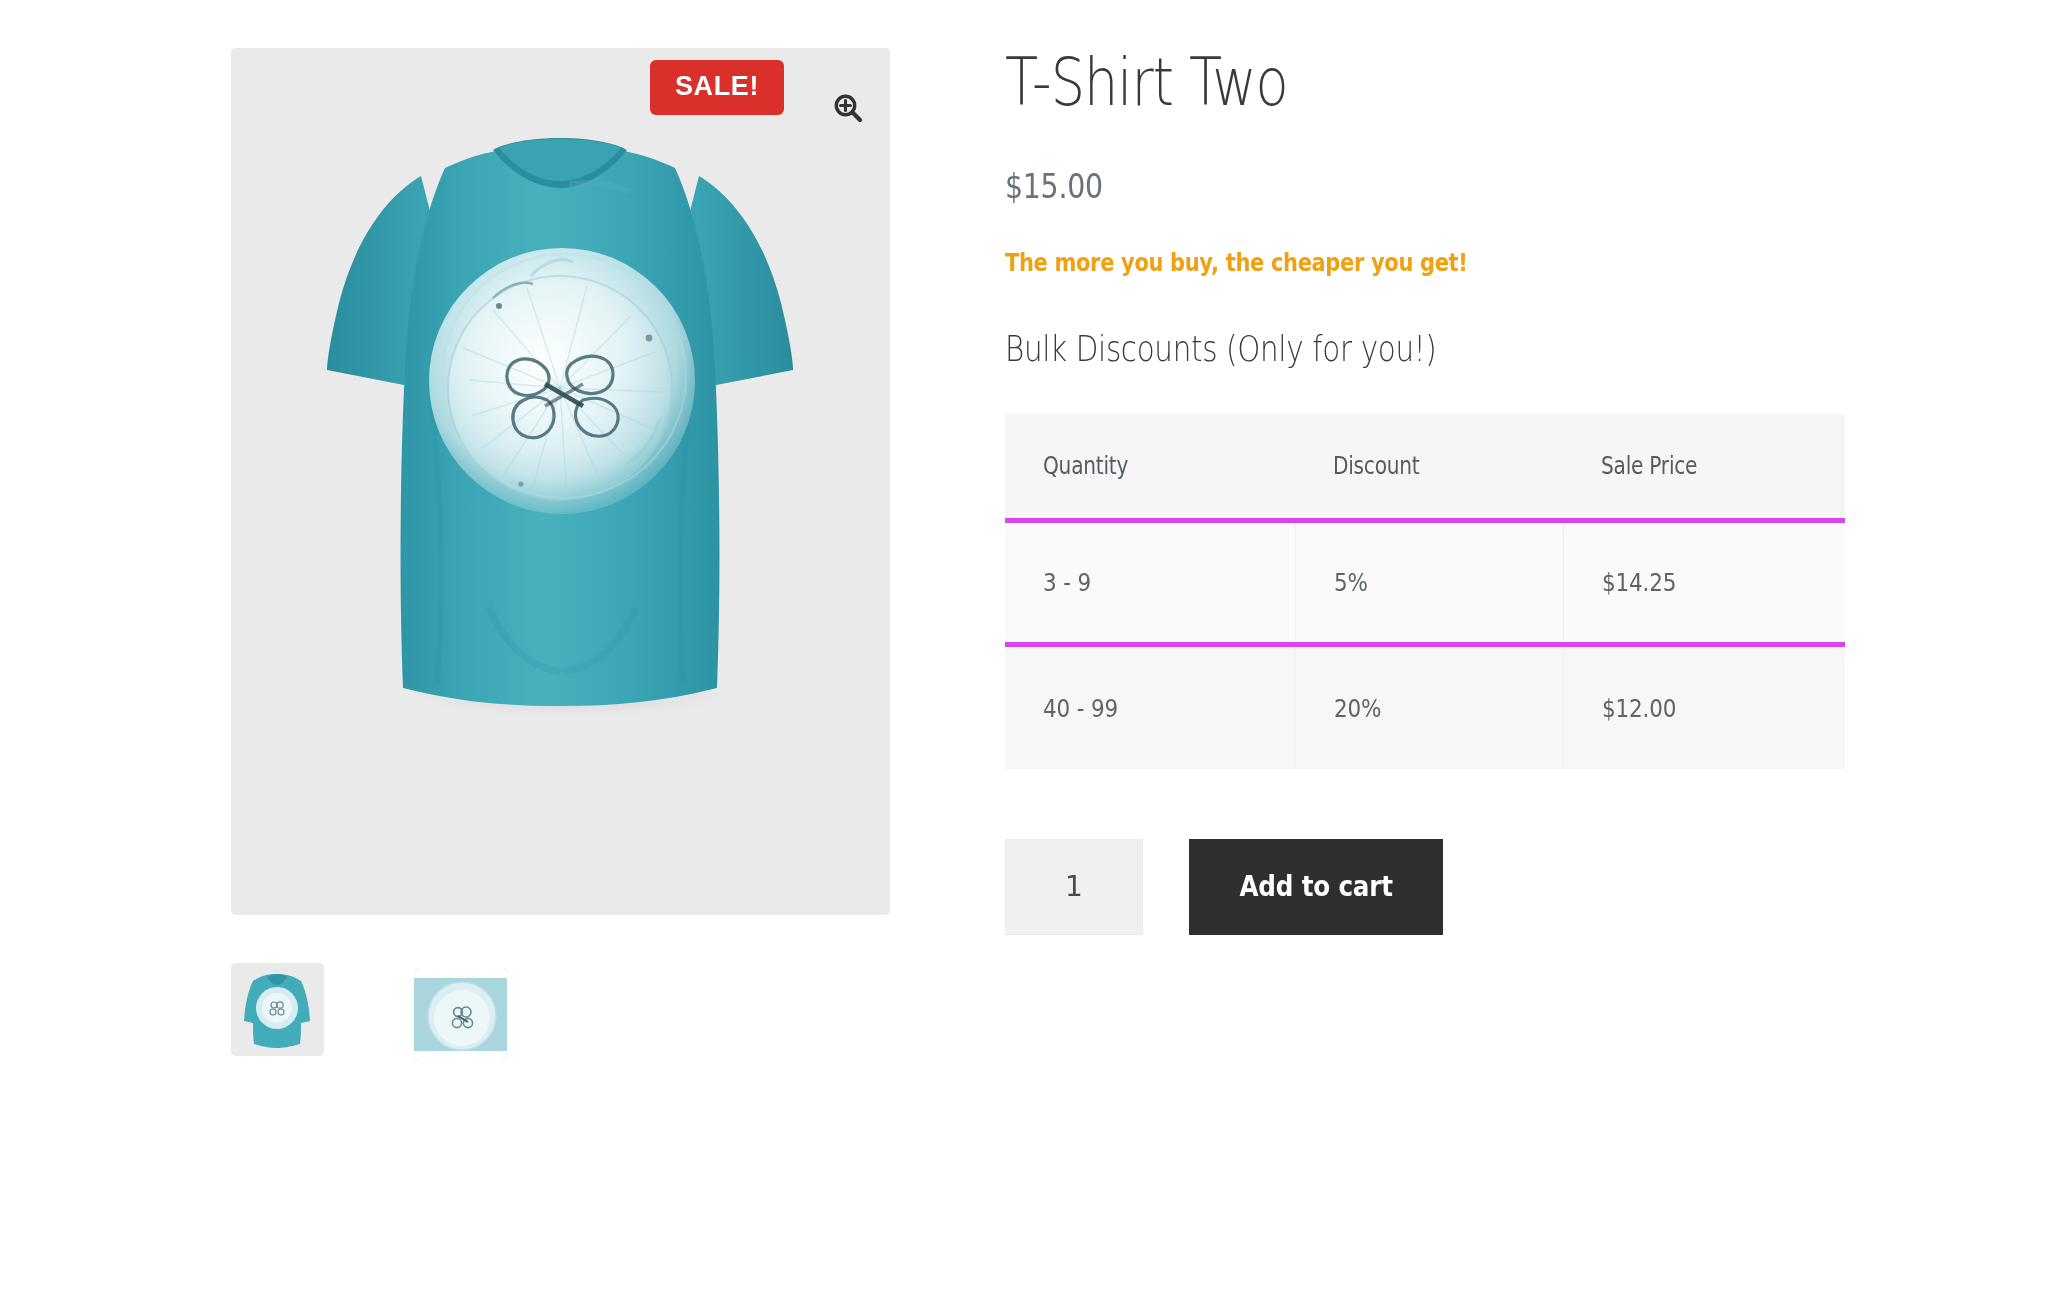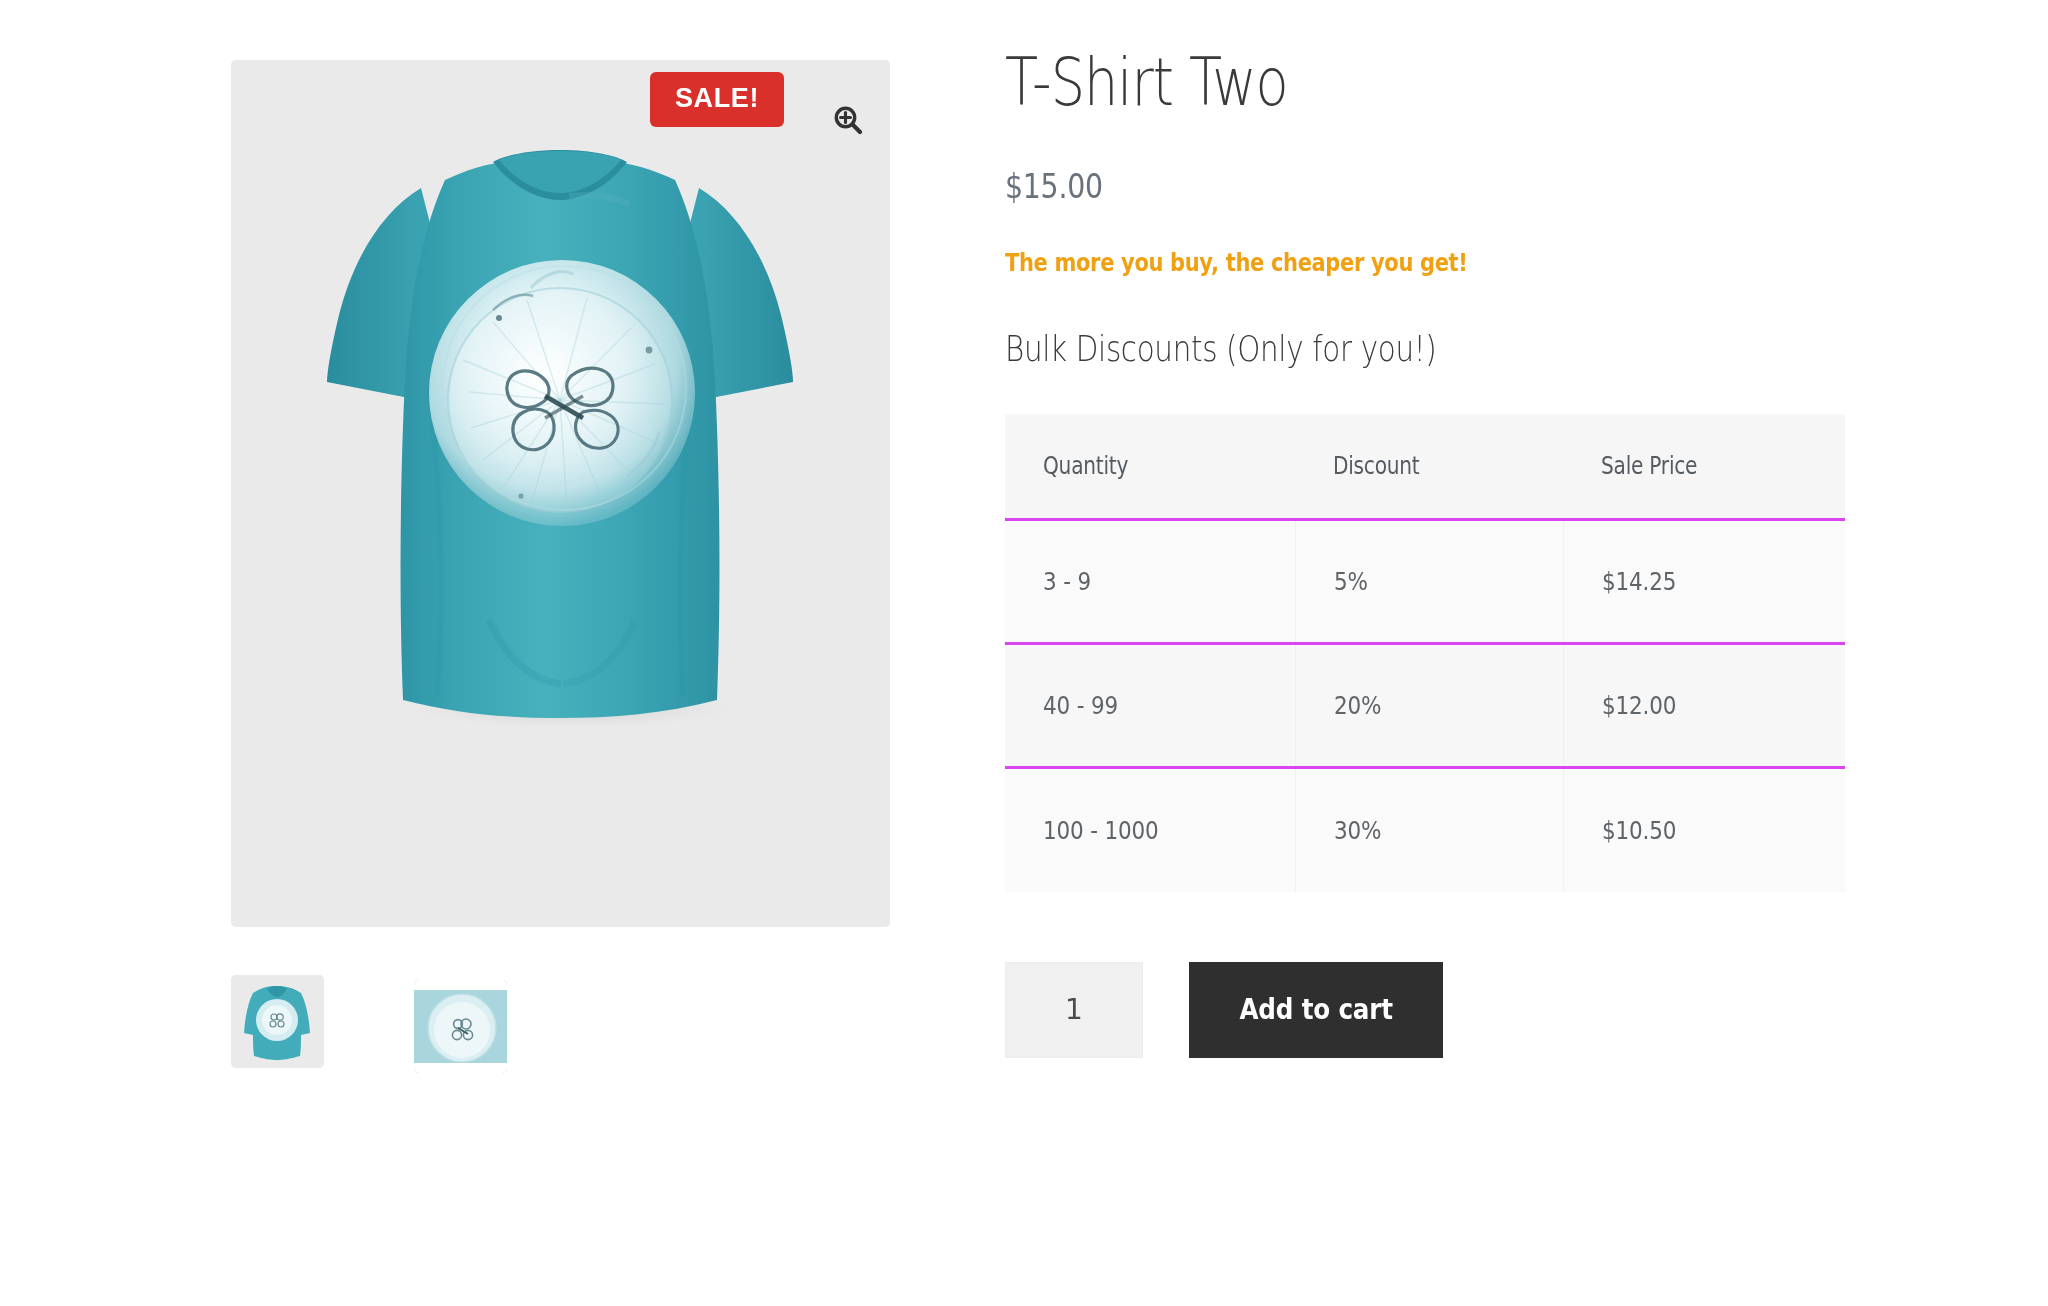--- a/index.html
+++ b/index.html
@@ -15,21 +15,21 @@
     width: 2048px;
     height: 1306px;
     background: #fff;
     overflow: hidden;
   }
 
   
   .gallery {
     position: absolute;
     left: 231px;
-    top: 60px;
+    top: 48px;
     width: 659px;
   }
   .main-image-wrap {
     position: relative;
     width: 659px;
     height: 867px;
     background: #eaeaea;
     border-radius: 5px;
     overflow: hidden;
   }
@@ -162,21 +162,21 @@
     white-space: nowrap;
   }
   .bulk-table tbody td {
     background: #fafafa;
     padding: 38px 0 38px 38px;
     font-family: "DejaVu Sans", sans-serif;
     font-size: 25px;
     font-weight: 400;
     color: #5f6469;
     letter-spacing: -0.2px;
-    border-top: 3px solid #d946ef;
+    border-top: 5px solid #d946ef;
     border-right: 1px solid #f0f0f0;
     height: 124px;
     vertical-align: middle;
   }
   .bulk-table tbody td:last-child { border-right: none; }
   .bulk-table tbody tr:nth-child(even) td { background: #f7f7f7; }
   .bulk-table tbody td > span {
     display: inline-block;
     transform: scaleX(0.86);
     transform-origin: left center;
@@ -424,25 +424,20 @@
         <tr>
           <td><span>3 - 9</span></td>
           <td><span>5%</span></td>
           <td><span>$14.25</span></td>
         </tr>
         <tr>
           <td><span>40 - 99</span></td>
           <td><span>20%</span></td>
           <td><span>$12.00</span></td>
         </tr>
-        <tr>
-          <td><span>100 - 1000</span></td>
-          <td><span>30%</span></td>
-          <td><span>$10.50</span></td>
-        </tr>
       </tbody>
     </table>
 
     <div class="cart-row">
       <input class="qty-input" type="text" value="1" style="">
       <button class="add-to-cart">
         <span>Add to cart</span>
       </button>
     </div>
 

